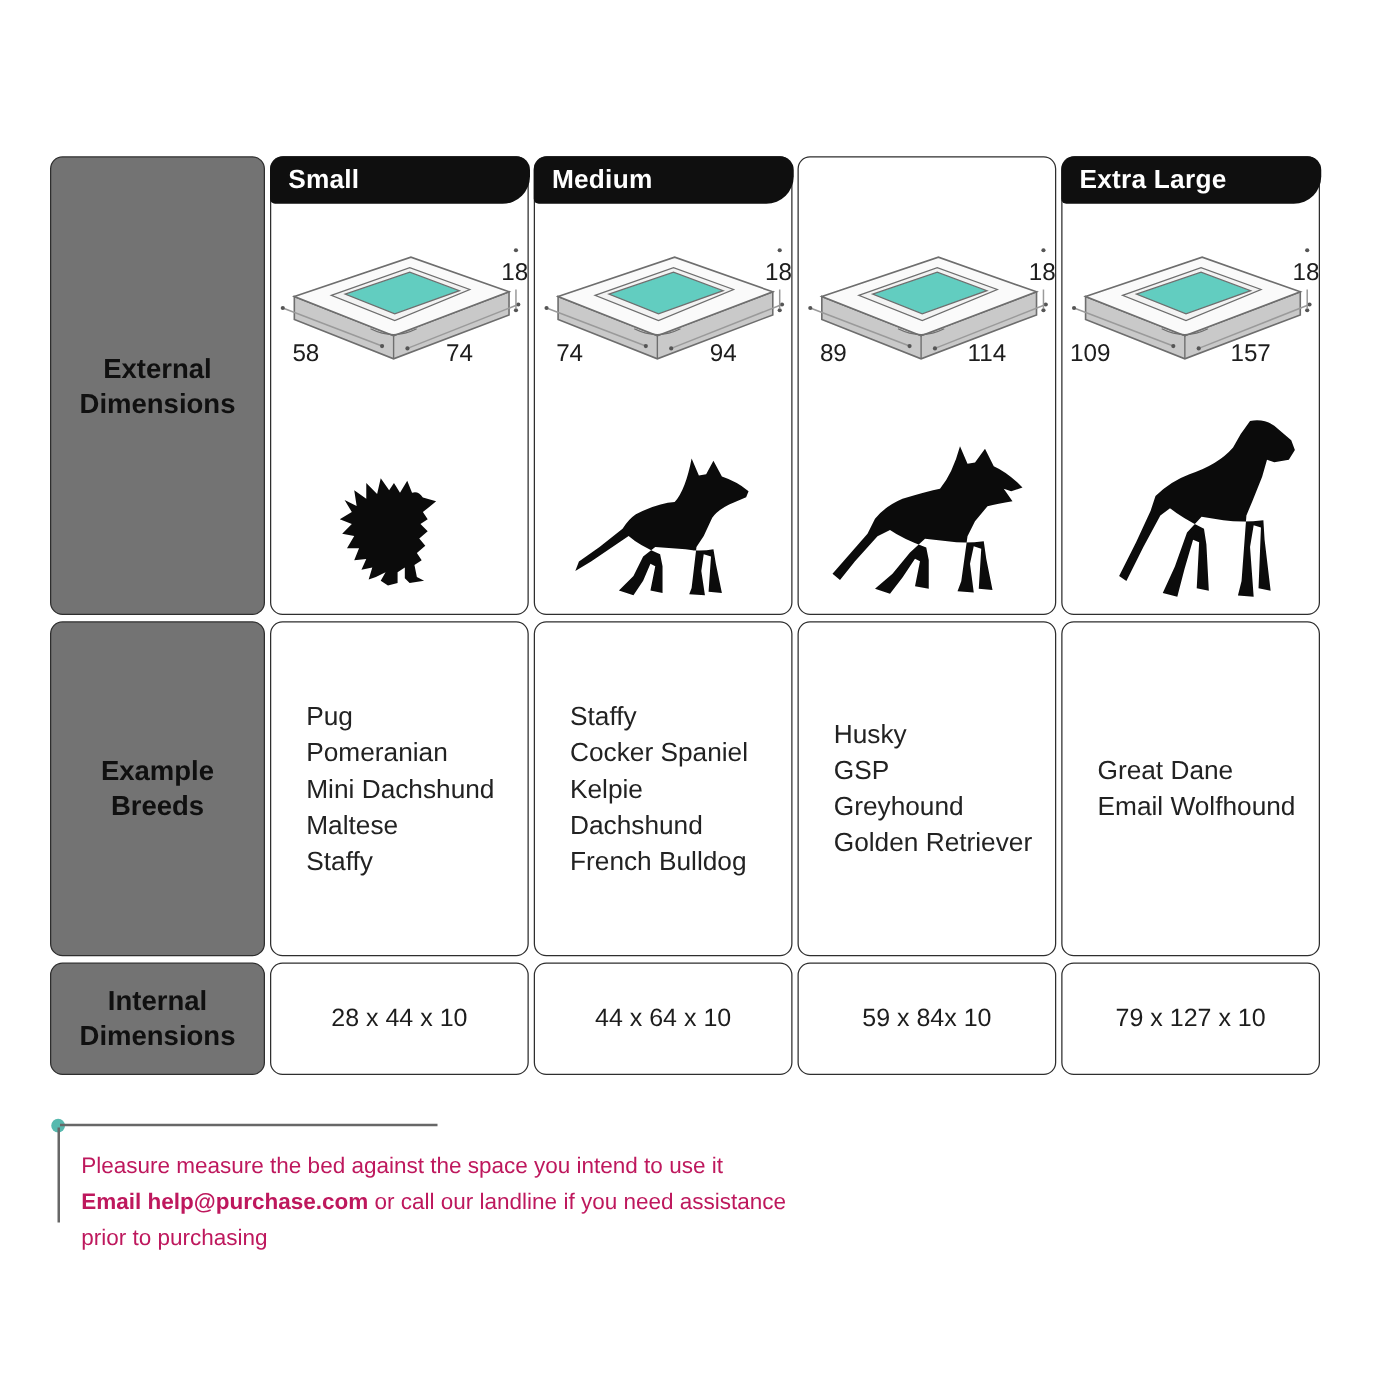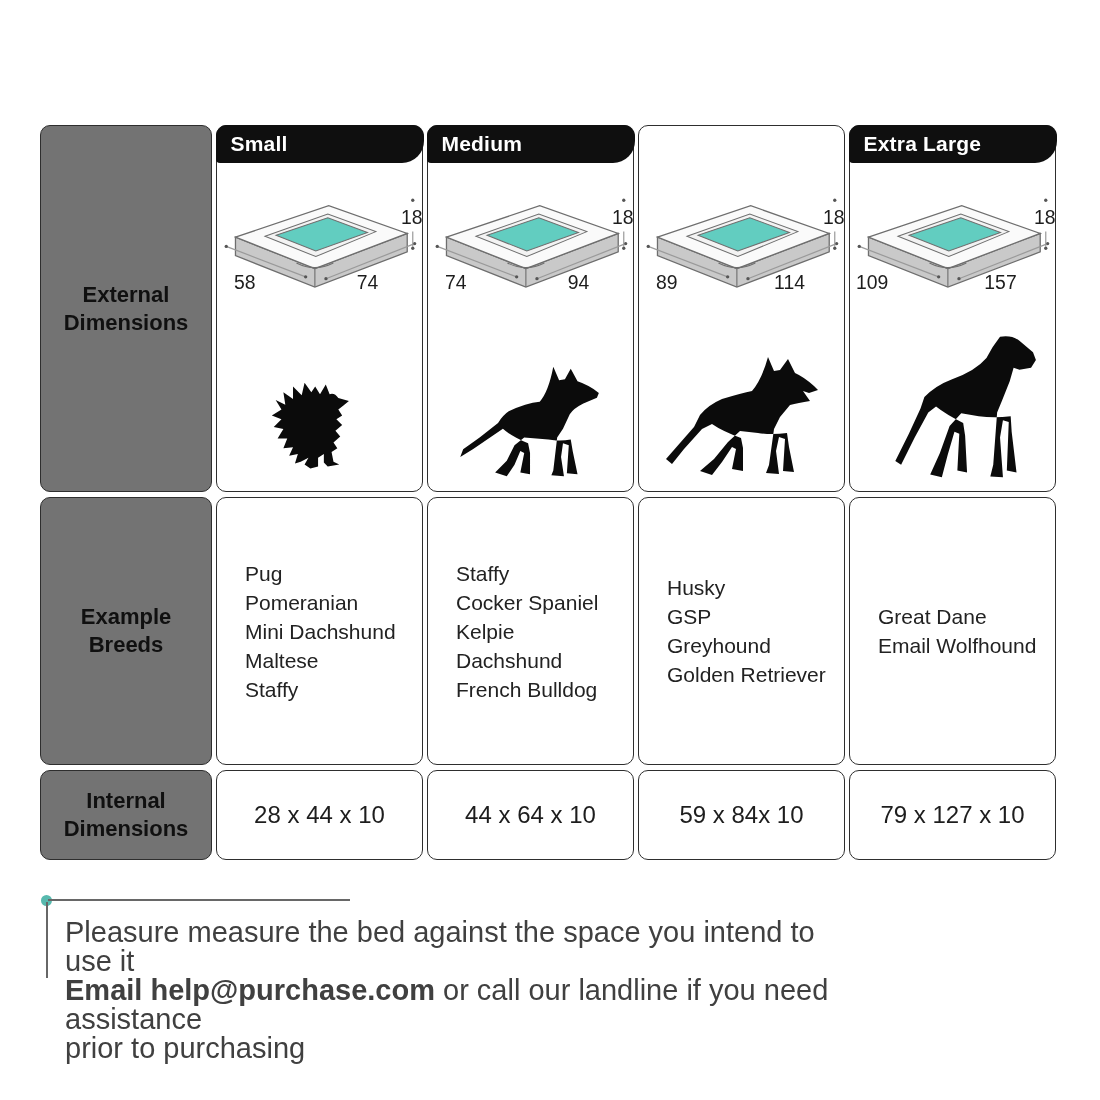--- a/index.html
+++ b/index.html
@@ -30,29 +30,29 @@
     color:#ffffff; font-weight:bold; font-size:21px; letter-spacing:0.2px;
   }
   .bed-wrap{ margin-top:52px; }
   .dog-wrap{ margin-top:auto; display:flex; justify-content:center; align-items:flex-end; width:100%; }
   svg text{ font-family:"Liberation Sans", sans-serif; font-size:21px; fill:#1d1d1d; }
 
   .breeds-card{ display:flex; align-items:center; }
   .breed-list{ padding-left:28px; font-size:21px; line-height:29px; color:#222222; }
 
   .internal-card{ display:flex; align-items:center; justify-content:center;
-    font-size:24px; color:#1d1d1d; }
+    font-size:20px; color:#1d1d1d; }
 
   .footer{ position:absolute; left:0; top:896px; width:1100px; }
   .footer-dot{ position:absolute; left:41px; top:-1px; width:11px; height:11px;
     border-radius:50%; background:#57b9ae; }
   .footer-hline{ position:absolute; left:48px; top:3px; width:302px; height:2px; background:#676767; }
   .footer-vline{ position:absolute; left:46px; top:6px; width:2px; height:76px; background:#676767; }
   .footer-text{ position:absolute; left:65px; top:22px; width:790px;
-    font-size:29px; line-height:29px; color:#404040; }
+    font-size:18px; line-height:29px; color:#be185d; }
   .footer-text .bold{ font-weight:bold; }
 </style>
 </head>
 <body>
 
 <div class="stage">
 
   <div class="size-table">
 
     <div class="teal-cell">

